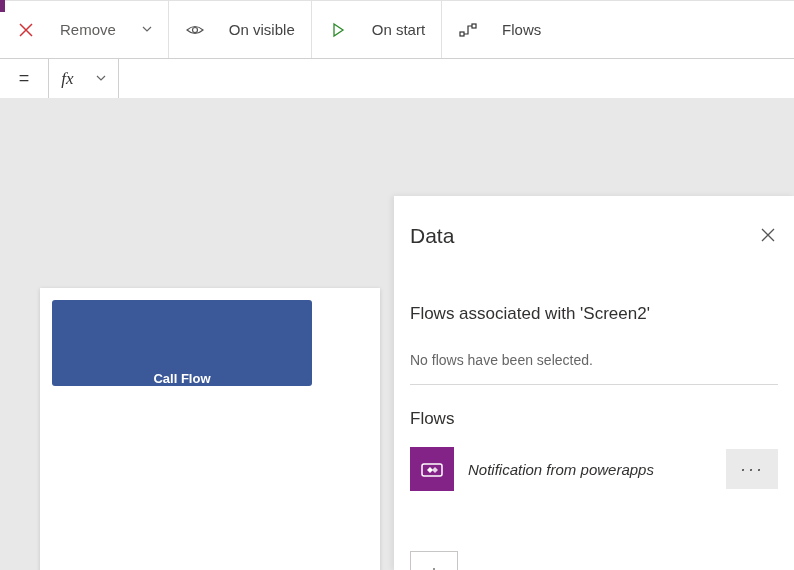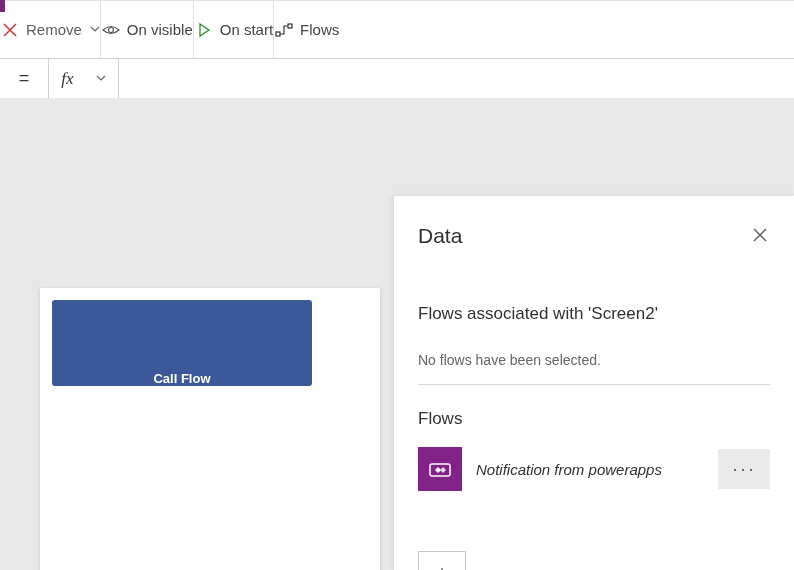--- a/index.html
+++ b/index.html
@@ -5,22 +5,22 @@
   * { box-sizing: border-box; margin: 0; padding: 0; font-family: "Segoe UI", Arial, sans-serif; }
   body { width: 794px; height: 570px; background: #fff; overflow: hidden; position: relative; }
 
   .purple-strip { position: absolute; left: 0; top: 0; width: 5px; height: 12px; background: #742774; }
 
   .toolbar {
     display: flex; align-items: stretch; height: 58px; width: 100%;
     border-top: 1px solid #e1e1e1;
   }
   .toolbar .tb-item {
-    display: flex; align-items: center; gap: 6px;
-    padding: 0 0; font-size: 15px; color: #444;
+    display: flex; align-items: center; gap: 24px;
+    padding: 0 16px; font-size: 15px; color: #444;
     border-right: 1px solid #e1e1e1;
     cursor: pointer;
   }
   .toolbar .tb-item .icon { display: flex; align-items: center; justify-content: center; width: 20px; height: 20px; }
   .toolbar .tb-item.remove { color: #a4262c; }
   .toolbar .tb-item.remove .text { color: #605e5c; }
   .chev { font-size: 11px; color: #666; margin-left: 2px; }
 
   .formula-bar {
     display: flex; align-items: stretch; height: 40px; width: 100%;
@@ -52,21 +52,21 @@
   .call-flow-btn {
     position: absolute; left: 12px; top: 12px; width: 260px; height: 86px;
     background: #3b5998; color: #fff; font-size: 13px; font-weight: 700;
     display: flex; align-items: flex-end; justify-content: center;
     border-radius: 3px; cursor: pointer;
   }
 
   .data-panel {
     position: absolute; right: 0; top: 98px; width: 400px; bottom: 0;
     background: #fff; box-shadow: -2px 0 6px rgba(0,0,0,0.08);
-    padding: 28px 24px;
+    padding: 28px 16px;
   }
   .data-panel .panel-header {
     display: flex; align-items: center; justify-content: space-between;
     margin-bottom: 56px;
   }
   .data-panel .panel-title { font-size: 21px; color: #323130; }
   .close-x { width: 18px; height: 18px; cursor: pointer; color: #555; }
   .assoc-title { font-size: 17px; color: #323130; margin-bottom: 28px; }
   .assoc-msg { font-size: 14px; color: #666; margin-bottom: 16px; }
   .hr { border-top: 1px solid #d8d8d8; margin-bottom: 24px; }

